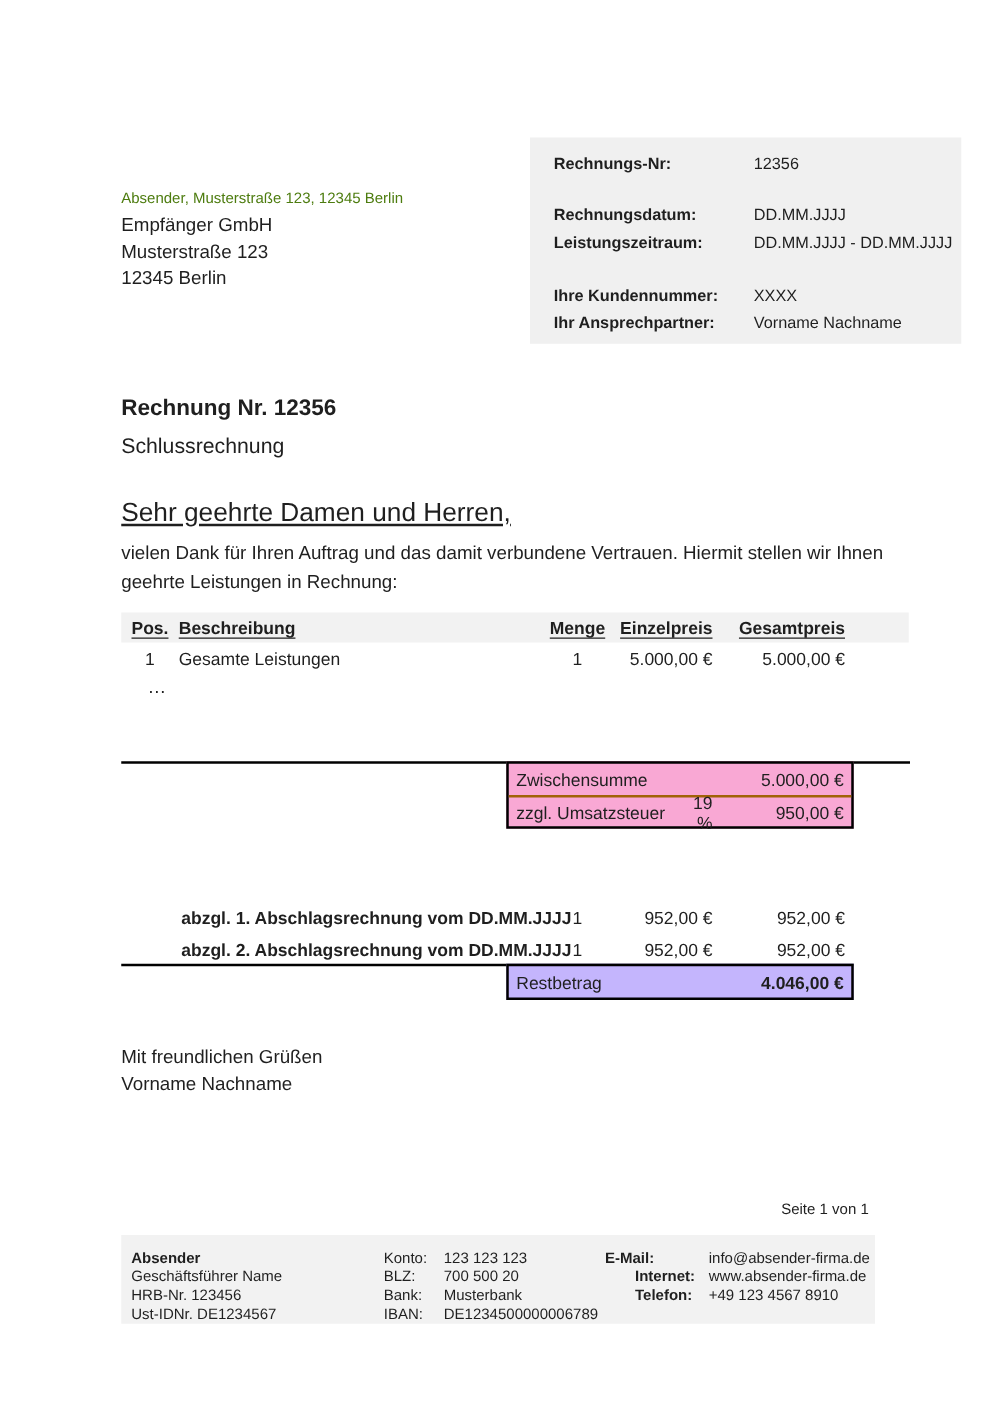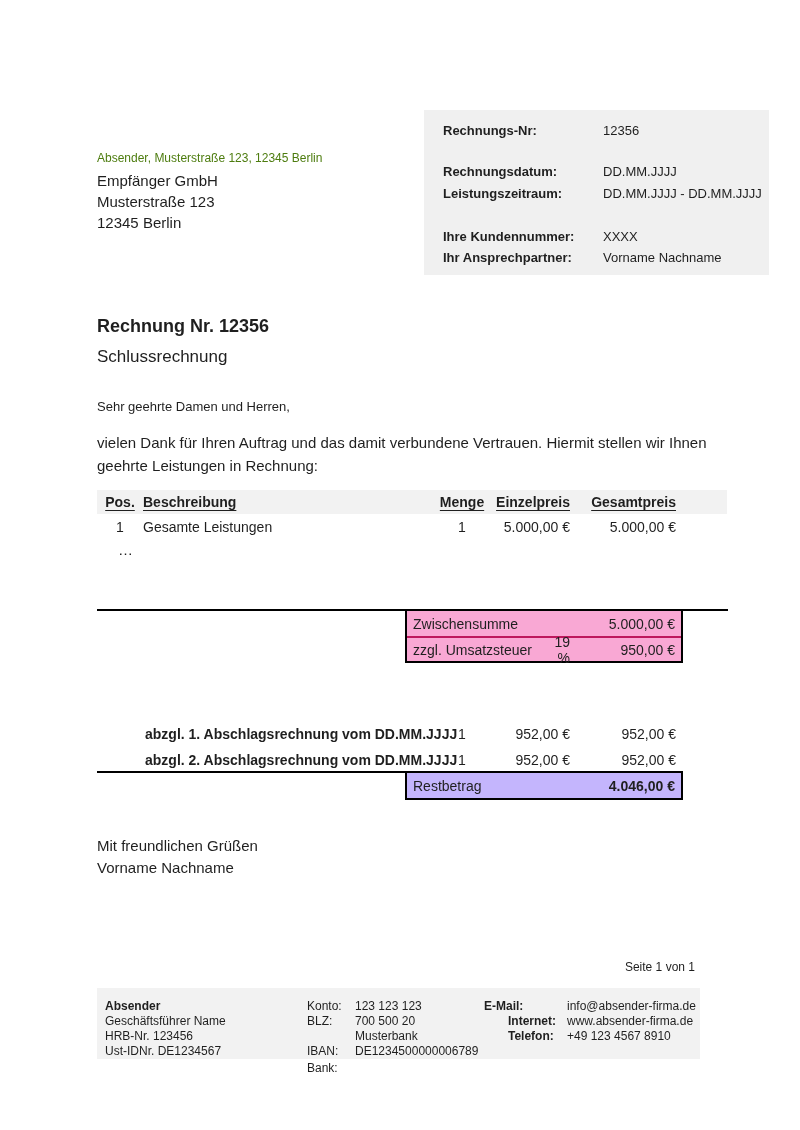--- a/index.html
+++ b/index.html
@@ -15,41 +15,41 @@
   .info-row { position:absolute; left:0; width:100%; height:18px; }
   .info-label { position:absolute; left:19px; font-weight:bold; }
   .info-value { position:absolute; left:179px; }
 
   
   .sender-line { left:97px; top:151px; font-size:12px; color:#4d7c0f; }
   .recipient { left:97px; top:170px; font-size:15px; line-height:21px; }
 
   .doc-title { left:97px; top:316px; font-size:18px; font-weight:bold; }
   .doc-subtitle { left:97px; top:347px; font-size:17px; }
-  .salutation { left:97px; top:399px; font-size:13px; }
+  .salutation { left:97px; top:399px; font-size:21px;text-decoration:underline; }
   .intro { left:97px; top:431px; font-size:15px; line-height:23px; width:640px; }
 
   
   .tbl-header { left:97px; top:490px; width:630px; height:24px; background:#f2f2f2; font-size:14px; font-weight:bold; }
   .tbl-header .cell { text-decoration:underline; text-underline-offset:3px; }
   .tbl-row { left:97px; top:517px; width:630px; height:20px; font-size:14px; }
   .cell { position:absolute; top:0; height:100%; display:flex; align-items:center; }
   .c-pos    { left:8px;   width:30px;  justify-content:center; }
   .c-desc   { left:46px; }
   .c-menge  { left:305px; width:120px; justify-content:center; }
   .c-einzel { left:353px; width:120px; justify-content:flex-end; }
   .c-gesamt { left:459px; width:120px; justify-content:flex-end; }
   .ellipsis { left:118px; top:541px; font-size:15px; }
 
   
   .rule-1 { left:97px; top:609px; width:631px; height:2px; background:#000; }
   .rule-2 { left:97px; top:771px; width:586px; height:2px; background:#000; }
   .sum-box { left:405px; top:609px; width:278px; border:2px solid #000; font-size:14px; background:#f9a8d4; }
   .sum-row { position:relative; height:25px; display:flex; align-items:center; padding:0 6px; }
-  .sum-row + .sum-row { border-top:2px solid #be185d; }
+  .sum-row + .sum-row { border-top:2px solid #a16207; }
   .sum-label { width:130px; }
   .sum-mid { flex:1; text-align:right; }
   .sum-value { width:105px; text-align:right; }
   .sum-total { background:#e9e9e9; font-weight:bold; }
 
   
   .ded-row { left:97px; width:630px; height:20px; font-size:14px; }
   .c-dedlabel { left:48px; font-weight:bold; }
 
   
@@ -170,21 +170,21 @@
   <div class="abs footer">
     <div class="f-line bold" style="left:8px; top:11px;">Absender</div>
     <div class="f-line" style="left:8px; top:26px;">Geschäftsführer Name</div>
     <div class="f-line" style="left:8px; top:41px;">HRB-Nr. 123456</div>
     <div class="f-line" style="left:8px; top:56px;">Ust-IDNr. DE1234567</div>
 
     <div class="f-line" style="left:210px; top:11px;">Konto:</div>
     <div class="f-line" style="left:258px; top:11px;">123 123 123</div>
     <div class="f-line" style="left:210px; top:26px;">BLZ:</div>
     <div class="f-line" style="left:258px; top:26px;">700 500 20</div>
-    <div class="f-line" style="left:210px; top:41px;margin-top:32px;">Bank:</div>
+    <div class="f-line" style="left:210px; top:41px;">Bank:</div>
     <div class="f-line" style="left:258px; top:41px;">Musterbank</div>
     <div class="f-line" style="left:210px; top:56px;">IBAN:</div>
     <div class="f-line" style="left:258px; top:56px;">DE1234500000006789</div>
 
     <div class="f-line bold" style="left:387px; top:11px;">E-Mail:</div>
     <div class="f-line" style="left:470px; top:11px;">info@absender-firma.de</div>
     <div class="f-line bold" style="left:411px; top:26px;">Internet:</div>
     <div class="f-line" style="left:470px; top:26px;">www.absender-firma.de</div>
     <div class="f-line bold" style="left:411px; top:41px;">Telefon:</div>
     <div class="f-line" style="left:470px; top:41px;">+49 123 4567 8910</div>

